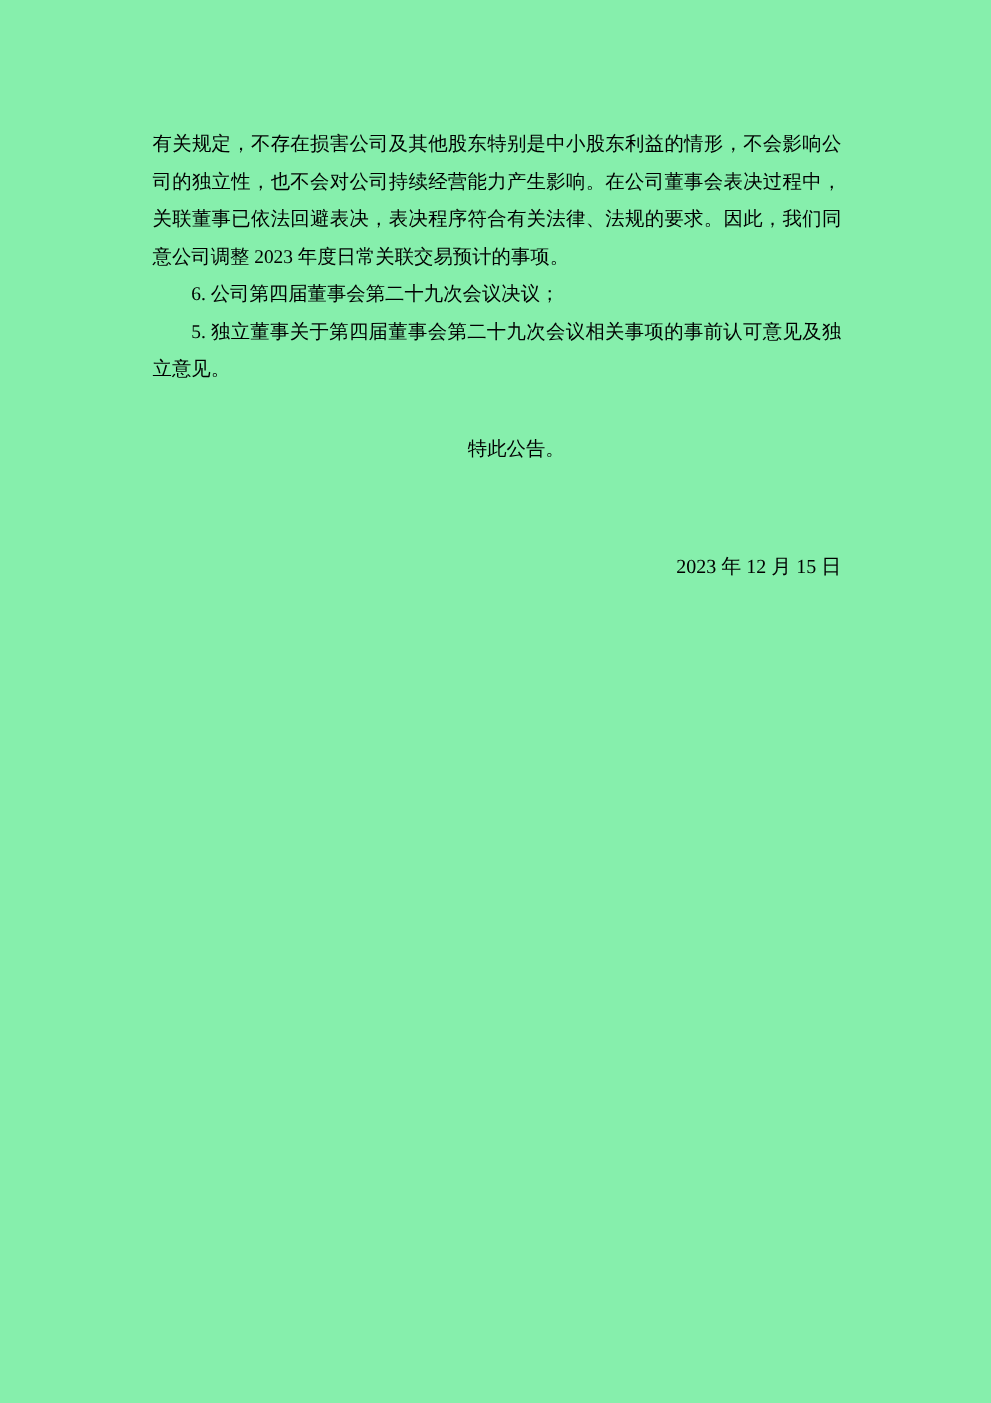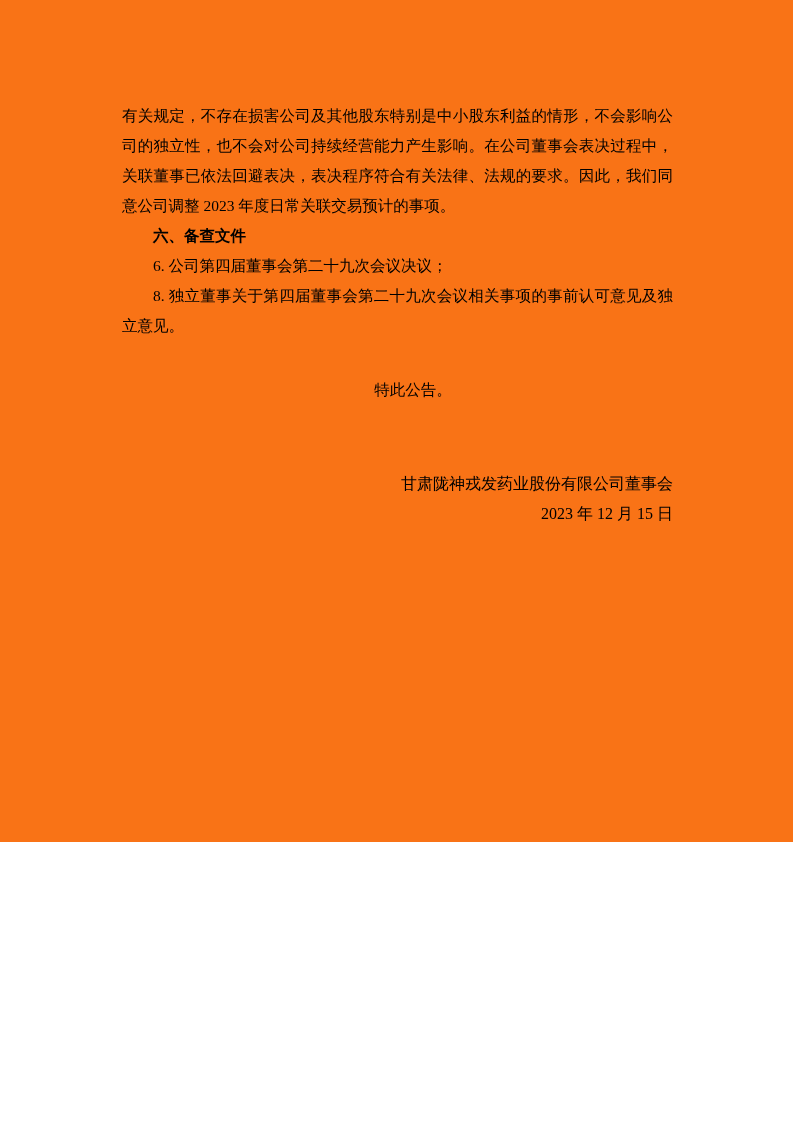--- a/index.html
+++ b/index.html
@@ -3,22 +3,22 @@
 <meta charset="utf-8">
 <style>
   html, body {
     margin: 0;
     padding: 0;
     background: #ffffff;
   }
   .page {
     position: relative;
     width: 793px;
-    height: 842px;
-    background: #f97316;
+    height: 1122px;
+    background: #86efac;
     color: #000000;
     font-family: "Liberation Serif", serif;
     overflow: hidden;
   }
   .content {
     position: absolute;
     top: 101px;
     left: 122px;
     width: 551px;
     font-size: 15.5px;
@@ -65,29 +65,27 @@
   }
 </style>
 </head>
 <body>
 
 <div class="page">
   <div class="content">
 
     <p class="para">有关规定，不存在损害公司及其他股东特别是中小股东利益的情形，不会影响公司的独立性，也不会对公司持续经营能力产生影响。在公司董事会表决过程中，关联董事已依法回避表决，表决程序符合有关法律、法规的要求。因此，我们同意公司调整 2023 年度日常关联交易预计的事项。</p>
 
-    <h3 class="section-heading">六、备查文件</h3>
 
     <p class="list-item">6. 公司第四届董事会第二十九次会议决议；</p>
 
-    <p class="list-item">8. 独立董事关于第四届董事会第二十九次会议相关事项的事前认可意见及独立意见。</p>
+    <p class="list-item">5. 独立董事关于第四届董事会第二十九次会议相关事项的事前认可意见及独立意见。</p>
 
     <p class="closing">特此公告。</p>
 
     <div class="signature-wrap">
       <div class="signature-block">
-        <div class="signature-company">甘肃陇神戎发药业股份有限公司董事会</div>
         <div class="signature-date">2023 年 12 月 15 日</div>
       </div>
     </div>
 
   </div>
 </div>
 
 </body></html>

